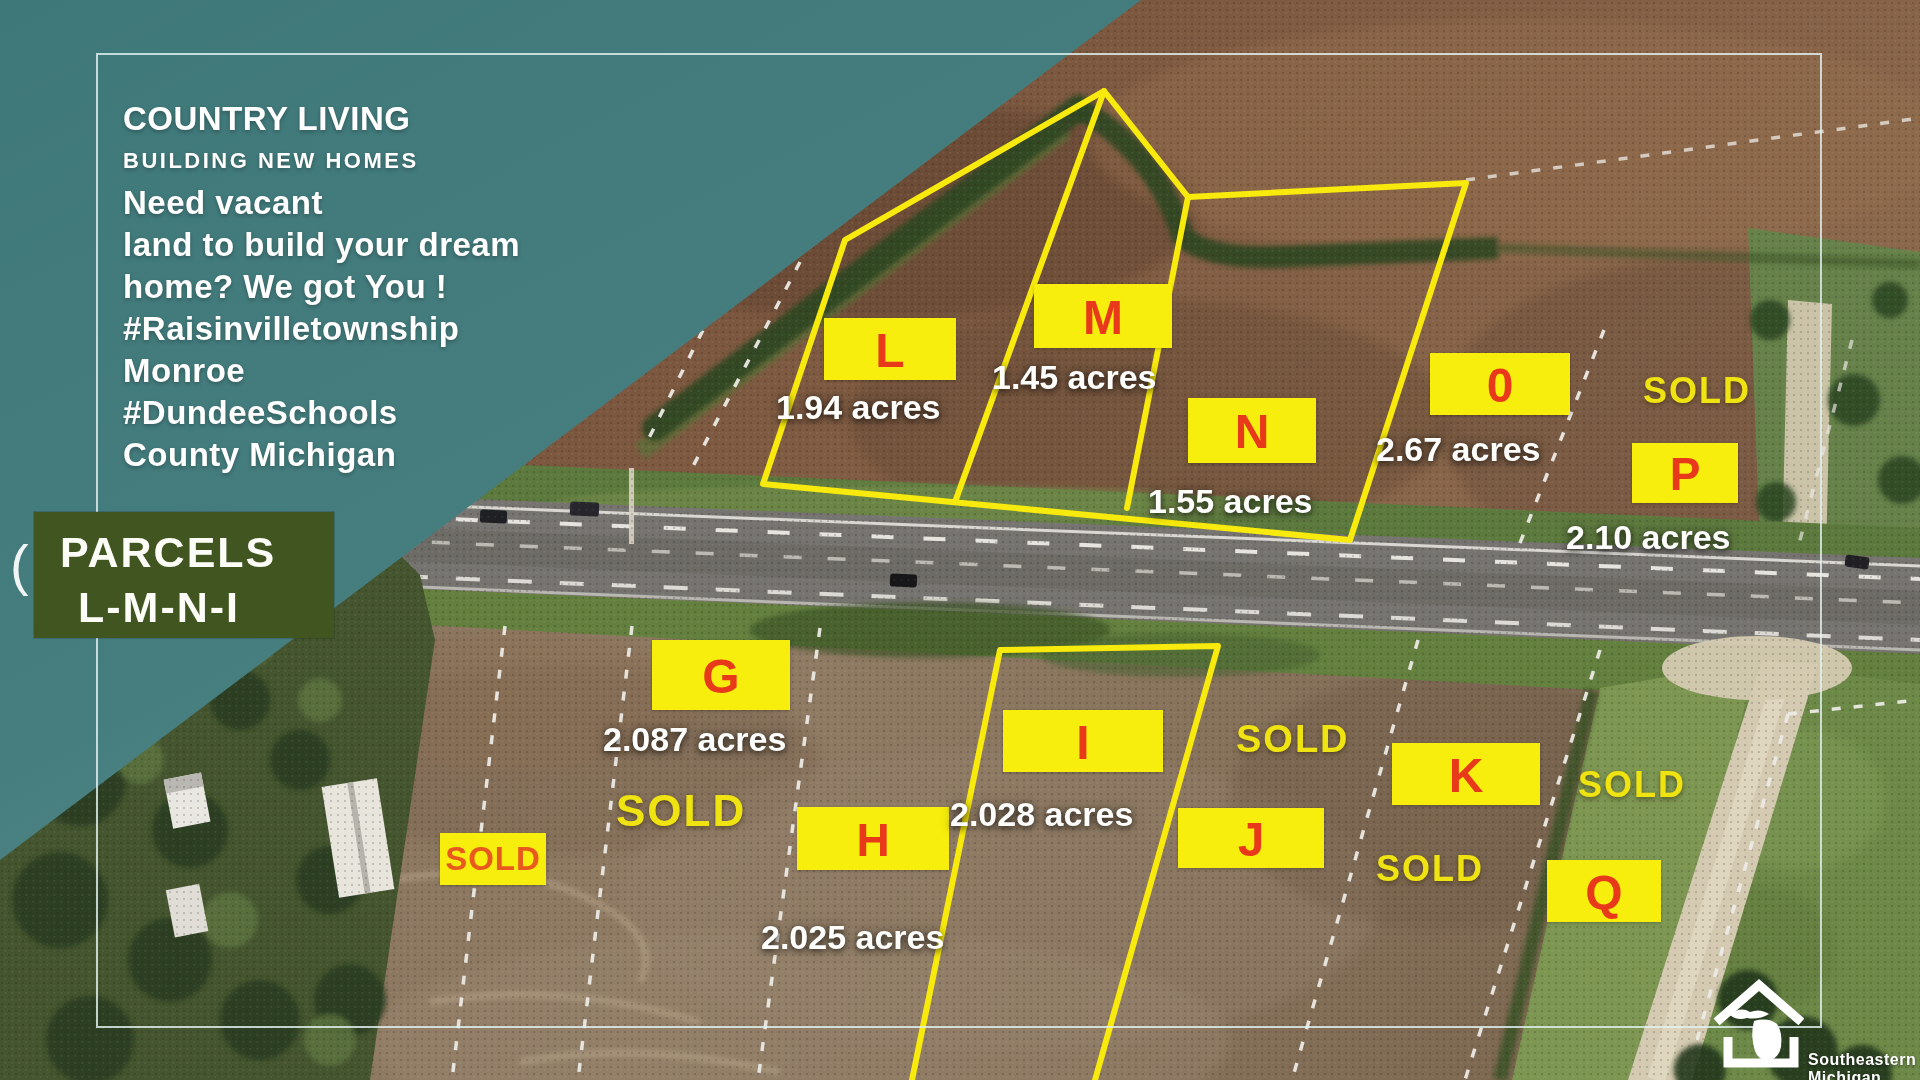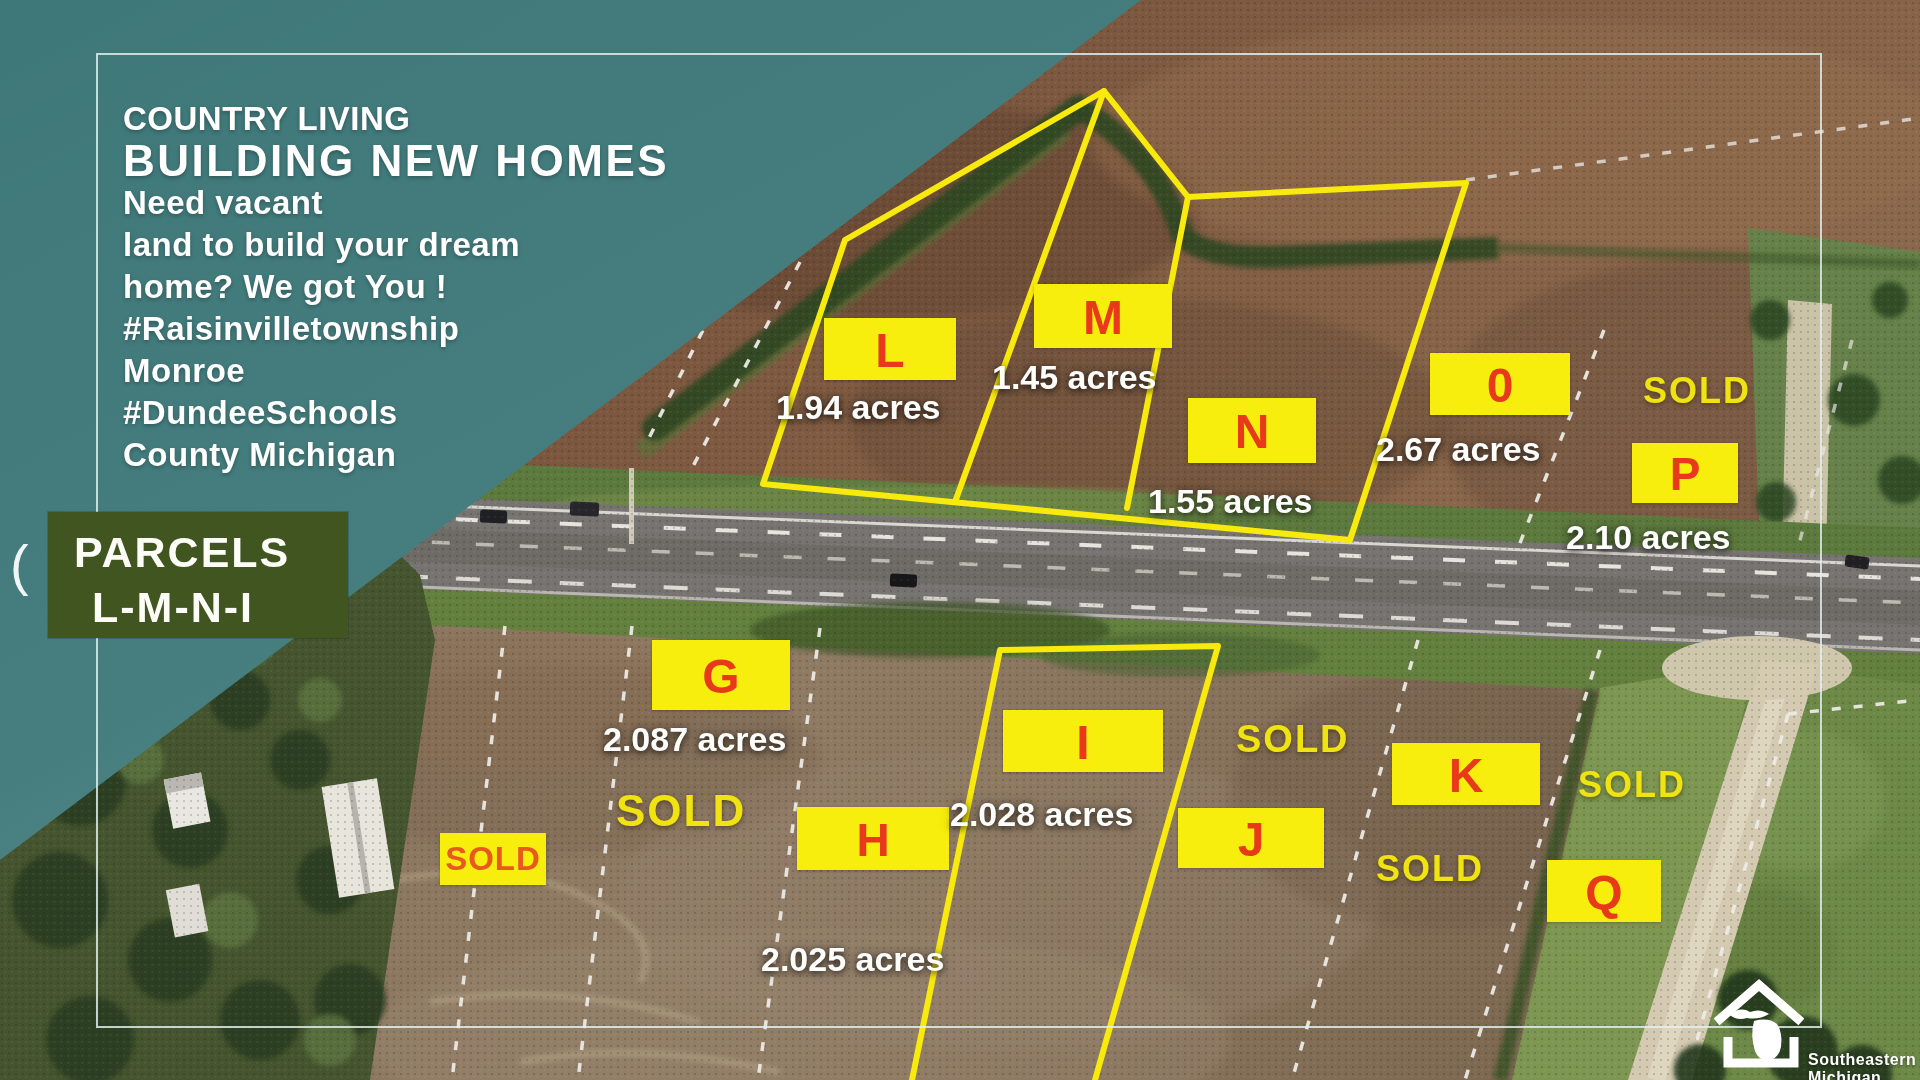--- a/index.html
+++ b/index.html
@@ -17,23 +17,23 @@
   }
   .frame{
     position:absolute;left:96px;top:53px;width:1722px;height:971px;
     border:2px solid rgba(226,242,240,.82);z-index:3;pointer-events:none;
   }
   .promo{
     position:absolute;left:123px;top:98px;z-index:5;color:#ffffff;
     text-shadow:0 2px 4px rgba(0,0,0,.28);
   }
   .promo-line{font-size:33px;font-weight:700;line-height:42px;letter-spacing:.5px;white-space:nowrap;}
-  .promo-line.big{font-size:44px;letter-spacing:2.5px;}
+  .promo-line.big{font-size:22px;letter-spacing:2.5px;}
   .banner{
-    position:absolute;left:48px;top:512px;width:300px;height:126px;z-index:6;
+    position:absolute;left:34px;top:512px;width:300px;height:126px;z-index:6;
     background:#40551f;color:#fdfdf8;box-shadow:0 0 0 1px rgba(0,0,0,.15);
   }
   .banner-line1{font-size:43px;font-weight:700;letter-spacing:2px;margin:16px 0 0 26px;}
   .banner-line2{font-size:43px;font-weight:700;letter-spacing:2px;margin:6px 0 0 44px;}
   .plabel{
     position:absolute;background:#f7ee0e;display:flex;align-items:center;justify-content:center;
     color:#e8391b;font-weight:700;z-index:6;box-shadow:0 1px 3px rgba(0,0,0,.25);
   }
   .plabel span{transform:translateY(1px);}
   .acre{
@@ -282,21 +282,21 @@
   <div class="plabel" style="left:1547px;top:860px;width:114px;height:62px;font-size:48px;">
       <span>Q</span>
     </div>
 
   <div class="acre" style="left:776px;top:388px;">1.94 acres</div>
   <div class="acre" style="left:992px;top:358px;">1.45 acres</div>
   <div class="acre" style="left:1148px;top:474px;margin-top:8px;">1.55 acres</div>
   <div class="acre" style="left:1376px;top:430px;">2.67 acres</div>
   <div class="acre" style="left:1566px;top:518px;">2.10 acres</div>
   <div class="acre" style="left:603px;top:720px;">2.087 acres</div>
-  <div class="acre" style="left:761px;top:940px;text-align:right;">2.025 acres</div>
+  <div class="acre" style="left:761px;top:918px;text-align:right;">2.025 acres</div>
   <div class="acre" style="left:950px;top:795px;">2.028 acres</div>
 
   <div class="sold" style="left:1643px;top:370px;font-size:36px;">SOLD</div>
   <div class="sold" style="left:616px;top:786px;font-size:44px;">SOLD</div>
   <div class="sold" style="left:1236px;top:718px;font-size:38px;">SOLD</div>
   <div class="sold" style="left:1578px;top:764px;font-size:36px;">SOLD</div>
   <div class="sold" style="left:1376px;top:848px;font-size:36px;">SOLD</div>
   <div class="sold-boxed" style="left:440px;top:833px;width:106px;height:52px;font-size:33px;">SOLD</div>
 
   <div class="mls-logo">

